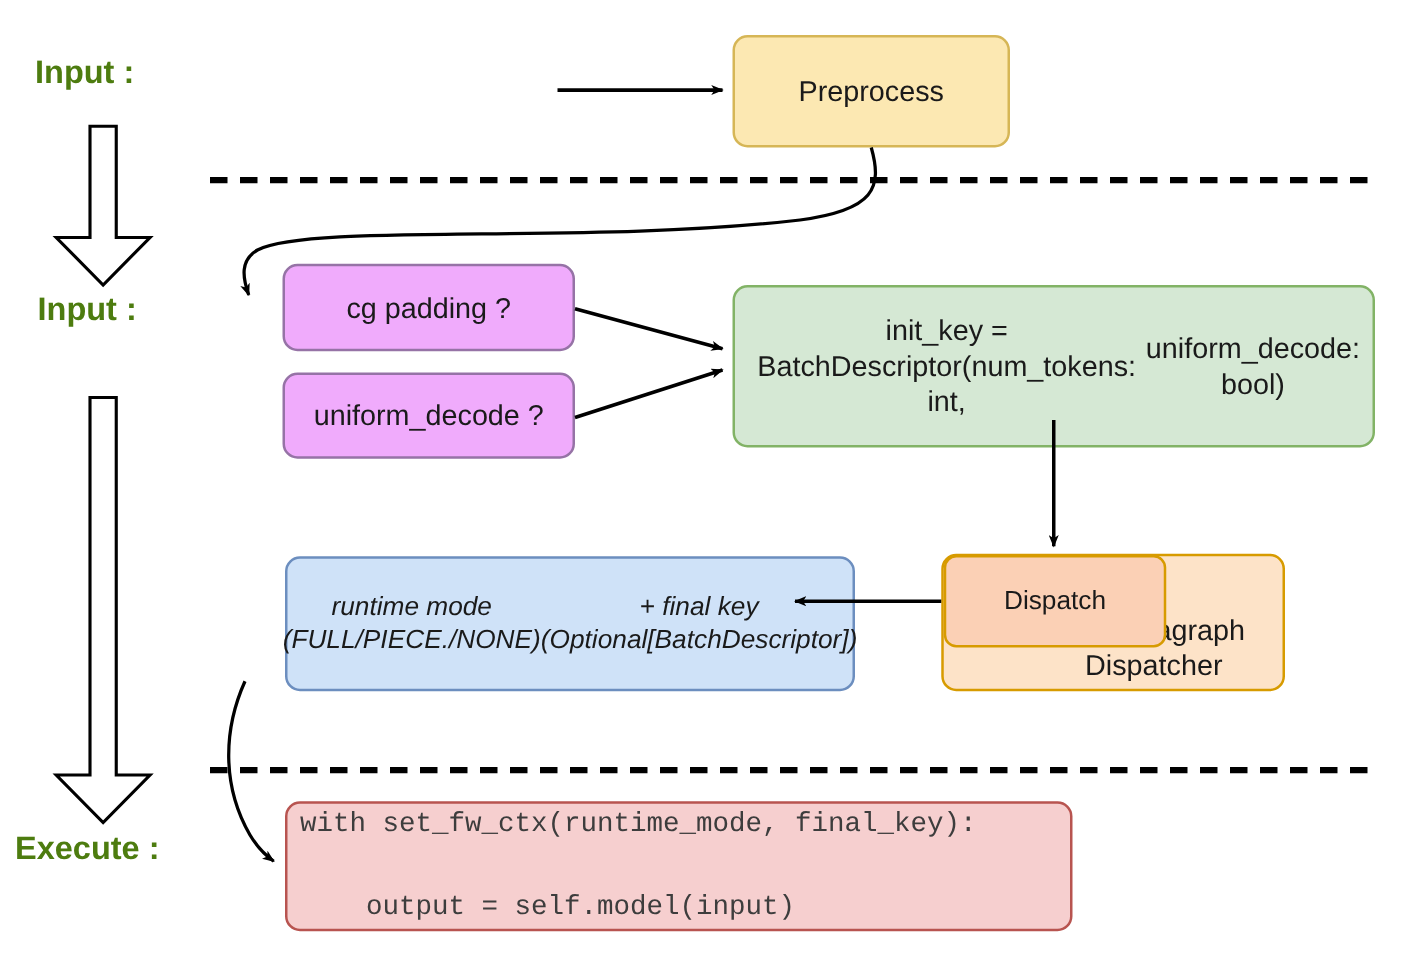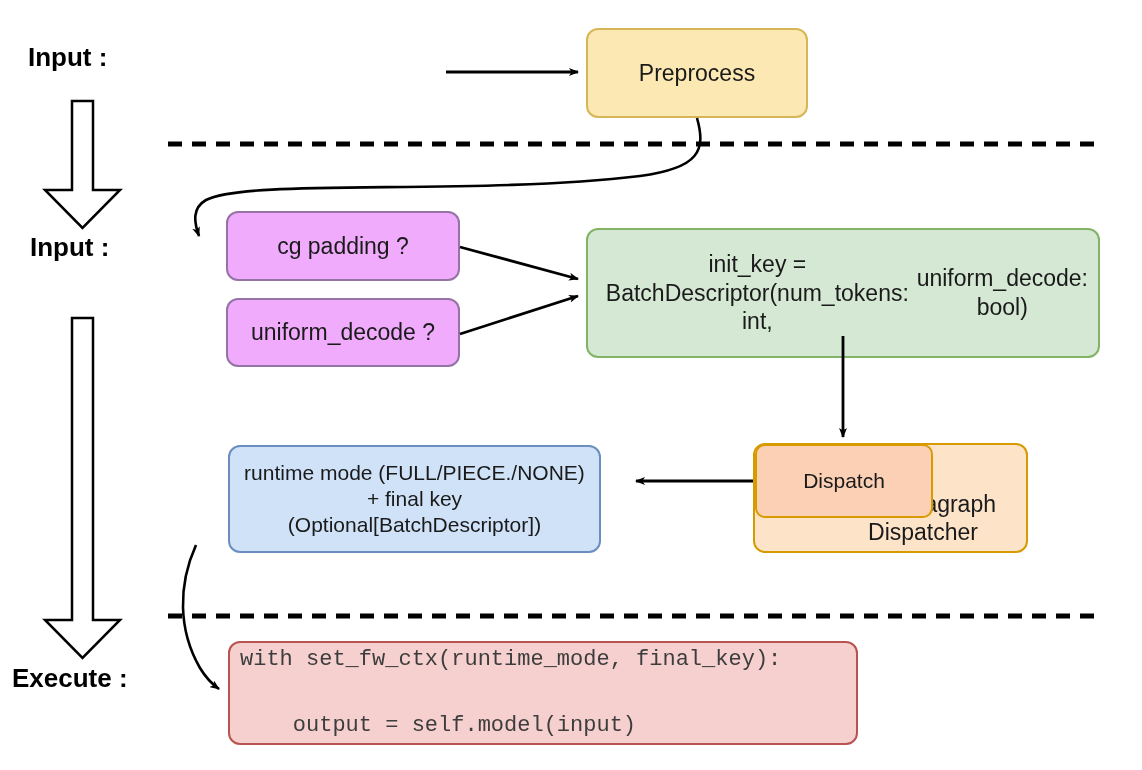--- a/index.html
+++ b/index.html
@@ -13,21 +13,21 @@
     height: 770px;
     background: #ffffff;
     font-family: "Liberation Sans", sans-serif;
     overflow: hidden;
   }
   .stage-label {
     position: absolute;
     font-family: "Liberation Sans", sans-serif;
     font-weight: bold;
     font-size: 26px;
-    color: #000000;
+    color: #4d7c0f;
     white-space: nowrap;
     letter-spacing: 0px;
   }
   .node {
     position: absolute;
     box-sizing: border-box;
     border-radius: 12px;
     border-width: 2px;
     border-style: solid;
     display: flex;
@@ -103,21 +103,21 @@
     <span>uniform_decode: bool)</span>
   </div>
 
   <div class="node fill-orange-outer" style="left:753px; top:443px; width:275px; height:110px; justify-content:flex-end; padding-right:24px; flex-direction:column; align-items:flex-end;">
     <span style="margin-right:6px;">Cudagraph</span>
     <span style="margin-right:24px;">Dispatcher</span>
   </div>
 
   <div class="node fill-orange-inner" style="left:755px; top:444px; width:178px; height:74px; font-size:21px; border-radius:10px;">Dispatch</div>
 
-  <div class="node fill-blue" style="left:228px; top:445px; width:373px; height:108px; flex-direction:column; font-size:21px;">
+  <div class="node fill-blue" style="left:228px; top:445px; width:456px; height:108px; flex-direction:row; font-size:21px;font-style:italic;">
     <span>runtime mode (FULL/PIECE./NONE)</span>
     <span>+ final key (Optional[BatchDescriptor])</span>
   </div>
 
   <div class="node code fill-pink" style="left:228px; top:641px; width:630px; height:104px; flex-direction:column; align-items:flex-start; justify-content:center;gap:36px;">
     <span>with set_fw_ctx(runtime_mode, final_key):</span>
     <span>    output = self.model(input)</span>
   </div>
 
   <svg class="overlay" viewBox="0 0 1142 770">

